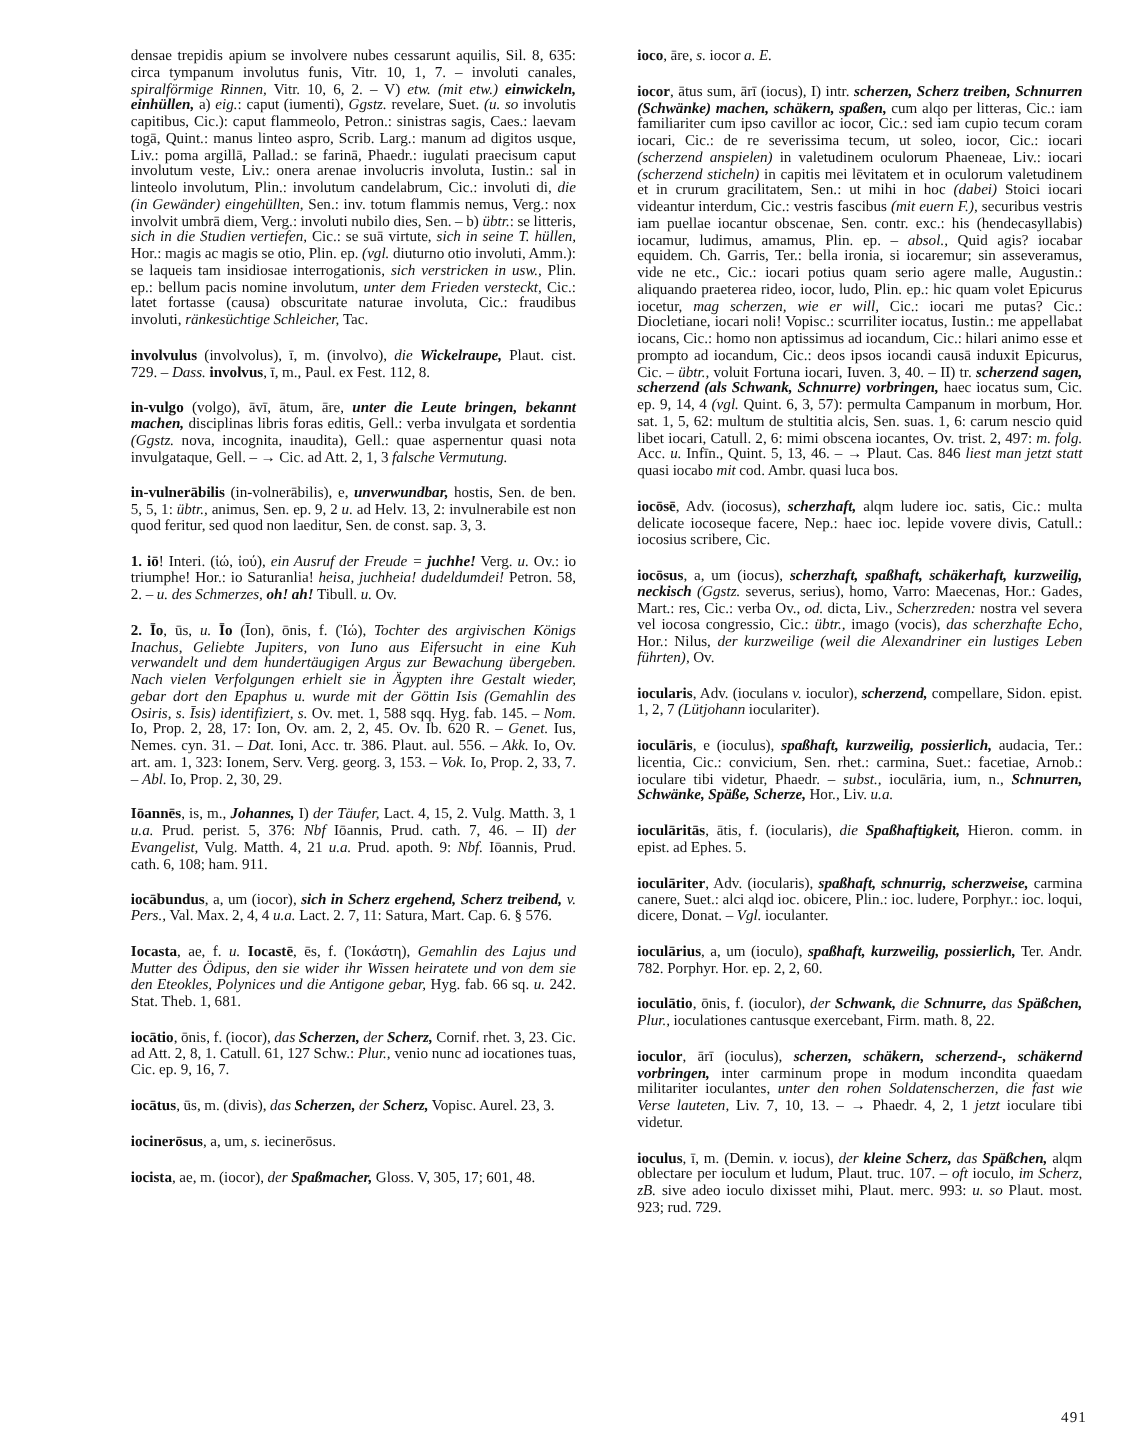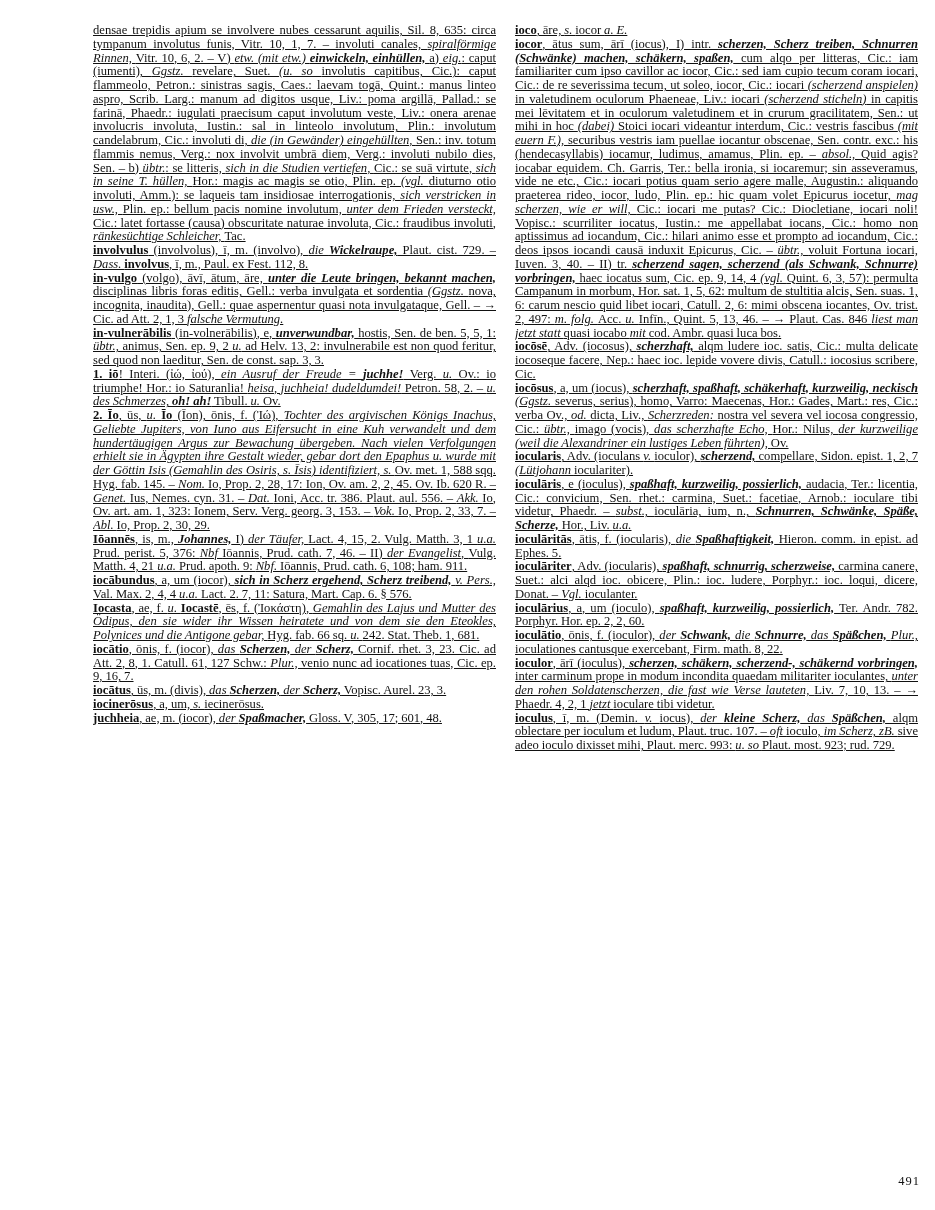--- a/index.html
+++ b/index.html
@@ -25,39 +25,38 @@
     display: flex;
     gap: 19px;
     overflow: hidden;
   }
   .column {
     width: 403px;
     height: 100%;
     overflow: hidden;
   }
   .entry {
-    margin: 0;
+    margin: 16px;
     padding: 0;
     font-size: 12.6px;
     line-height: 13.75px;
     text-align: justify;
     word-spacing: -0.2px;
-    text-decoration: underline;
   }
   .sn  { font-style: normal; font-weight: normal; }
   .si  { font-style: italic; font-weight: normal; }
   .sb  { font-style: normal; font-weight: bold; }
   .sbi { font-style: italic; font-weight: bold; }
   .page-number {
     position: absolute;
     top: 1174px;
     left: 870px;
     width: 50px;
     font-size: 12.5px;
-    text-align: right;
+    text-align: center;
     letter-spacing: 1px;
   }
 </style>
 </head>
 <body>
 
 <div class="page">
   <div class="columns">
     <div class="column">
         <p class="entry"><span class="sn">densae trepidis apium se involvere nubes cessarunt aquilis, Sil. 8, 635: circa tympanum involutus funis, Vitr. 10, 1, 7. – involuti canales, </span><span class="si">spiralförmige Rinnen, </span><span class="sn">Vitr. 10, 6, 2. – V) </span><span class="si">etw. (mit etw.) </span><span class="sbi">einwickeln, einhüllen, </span><span class="sn">a) </span><span class="si">eig.</span><span class="sn">: caput (iumenti), </span><span class="si">Ggstz. </span><span class="sn">revelare, Suet. </span><span class="si">(u. so </span><span class="sn">involutis capitibus, Cic.): caput flammeolo, Petron.: sinistras sagis, Caes.: laevam togā, Quint.: manus linteo aspro, Scrib. Larg.: manum ad digitos usque, Liv.: poma argillā, Pallad.: se farinā, Phaedr.: iugulati praecisum caput involutum veste, Liv.: onera arenae involucris involuta, Iustin.: sal in linteolo involutum, Plin.: involutum candelabrum, Cic.: involuti di, </span><span class="si">die (in Gewänder) eingehüllten, </span><span class="sn">Sen.: inv. totum flammis nemus, Verg.: nox involvit umbrā diem, Verg.: involuti nubilo dies, Sen. – b) </span><span class="si">übtr.</span><span class="sn">: se litteris, </span><span class="si">sich in die Studien vertiefen, </span><span class="sn">Cic.: se suā virtute, </span><span class="si">sich in seine T. hüllen, </span><span class="sn">Hor.: magis ac magis se otio, Plin. ep. </span><span class="si">(vgl. </span><span class="sn">diuturno otio involuti, Amm.): se laqueis tam insidiosae interrogationis, </span><span class="si">sich verstricken in usw., </span><span class="sn">Plin. ep.: bellum pacis nomine involutum, </span><span class="si">unter dem Frieden versteckt, </span><span class="sn">Cic.: latet fortasse (causa) obscuritate naturae involuta, Cic.: fraudibus involuti, </span><span class="si">ränkesüchtige Schleicher, </span><span class="sn">Tac.</span></p>
@@ -65,21 +64,21 @@
         <p class="entry"><span class="sb">in-vulgo</span><span class="sn"> (volgo), āvī, ātum, āre, </span><span class="sbi">unter die Leute bringen, bekannt machen,</span><span class="sn"> disciplinas libris foras editis, Gell.: verba invulgata et sordentia </span><span class="si">(Ggstz. </span><span class="sn">nova, incognita, inaudita), Gell.: quae aspernentur quasi nota invulgataque, Gell. – → Cic. ad Att. 2, 1, 3 </span><span class="si">falsche Vermutung.</span></p>
         <p class="entry"><span class="sb">in-vulnerābilis</span><span class="sn"> (in-volnerābilis), e, </span><span class="sbi">unverwundbar,</span><span class="sn"> hostis, Sen. de ben. 5, 5, 1: </span><span class="si">übtr.,</span><span class="sn"> animus, Sen. ep. 9, 2 </span><span class="si">u.</span><span class="sn"> ad Helv. 13, 2: invulnerabile est non quod feritur, sed quod non laeditur, Sen. de const. sap. 3, 3.</span></p>
         <p class="entry"><span class="sb">1. iō</span><span class="sn">! Interi. (ἰώ, ἰού), </span><span class="si">ein Ausruf der Freude = </span><span class="sbi">juchhe!</span><span class="sn"> Verg. </span><span class="si">u.</span><span class="sn"> Ov.: io triumphe! Hor.: io Saturanlia! </span><span class="si">heisa, juchheia! dudeldumdei!</span><span class="sn"> Petron. 58, 2. – </span><span class="si">u. des Schmerzes, </span><span class="sbi">oh! ah!</span><span class="sn"> Tibull. </span><span class="si">u.</span><span class="sn"> Ov.</span></p>
         <p class="entry"><span class="sb">2. Īo</span><span class="sn">, ūs, </span><span class="si">u. </span><span class="sb">Īo</span><span class="sn"> (Īon), ōnis, f. (Ἰώ), </span><span class="si">Tochter des argivischen Königs Inachus, Geliebte Jupiters, von Iuno aus Eifersucht in eine Kuh verwandelt und dem hundertäugigen Argus zur Bewachung übergeben. Nach vielen Verfolgungen erhielt sie in Ägypten ihre Gestalt wieder, gebar dort den Epaphus u. wurde mit der Göttin Isis (Gemahlin des Osiris, s. Īsis) identifiziert, s. </span><span class="sn">Ov. met. 1, 588 sqq. Hyg. fab. 145. – </span><span class="si">Nom. </span><span class="sn">Io, Prop. 2, 28, 17: Ion, Ov. am. 2, 2, 45. Ov. Ib. 620 R. – </span><span class="si">Genet. </span><span class="sn">Ius, Nemes. cyn. 31. – </span><span class="si">Dat. </span><span class="sn">Ioni, Acc. tr. 386. Plaut. aul. 556. – </span><span class="si">Akk. </span><span class="sn">Io, Ov. art. am. 1, 323: Ionem, Serv. Verg. georg. 3, 153. – </span><span class="si">Vok. </span><span class="sn">Io, Prop. 2, 33, 7. – </span><span class="si">Abl. </span><span class="sn">Io, Prop. 2, 30, 29.</span></p>
         <p class="entry"><span class="sb">Iōannēs</span><span class="sn">, is, m., </span><span class="sbi">Johannes,</span><span class="sn"> I) </span><span class="si">der Täufer, </span><span class="sn">Lact. 4, 15, 2. Vulg. Matth. 3, 1 </span><span class="si">u.a. </span><span class="sn">Prud. perist. 5, 376: </span><span class="si">Nbf </span><span class="sn">Iōannis, Prud. cath. 7, 46. – II) </span><span class="si">der Evangelist, </span><span class="sn">Vulg. Matth. 4, 21 </span><span class="si">u.a. </span><span class="sn">Prud. apoth. 9: </span><span class="si">Nbf. </span><span class="sn">Iōannis, Prud. cath. 6, 108; ham. 911.</span></p>
         <p class="entry"><span class="sb">iocābundus</span><span class="sn">, a, um (iocor), </span><span class="sbi">sich in Scherz ergehend, Scherz treibend,</span><span class="sn"> </span><span class="si">v. Pers., </span><span class="sn">Val. Max. 2, 4, 4 </span><span class="si">u.a. </span><span class="sn">Lact. 2. 7, 11: Satura, Mart. Cap. 6. § 576.</span></p>
         <p class="entry"><span class="sb">Iocasta</span><span class="sn">, ae, f. </span><span class="si">u. </span><span class="sb">Iocastē</span><span class="sn">, ēs, f. (Ἰοκάστη), </span><span class="si">Gemahlin des Lajus und Mutter des Ödipus, den sie wider ihr Wissen heiratete und von dem sie den Eteokles, Polynices und die Antigone gebar, </span><span class="sn">Hyg. fab. 66 sq. </span><span class="si">u. </span><span class="sn">242. Stat. Theb. 1, 681.</span></p>
         <p class="entry"><span class="sb">iocātio</span><span class="sn">, ōnis, f. (iocor), </span><span class="si">das </span><span class="sbi">Scherzen,</span><span class="si"> der </span><span class="sbi">Scherz,</span><span class="sn"> Cornif. rhet. 3, 23. Cic. ad Att. 2, 8, 1. Catull. 61, 127 Schw.: </span><span class="si">Plur., </span><span class="sn">venio nunc ad iocationes tuas, Cic. ep. 9, 16, 7.</span></p>
         <p class="entry"><span class="sb">iocātus</span><span class="sn">, ūs, m. (divis), </span><span class="si">das </span><span class="sbi">Scherzen,</span><span class="si"> der </span><span class="sbi">Scherz,</span><span class="sn"> Vopisc. Aurel. 23, 3.</span></p>
         <p class="entry"><span class="sb">iocinerōsus</span><span class="sn">, a, um, </span><span class="si">s. </span><span class="sn">iecinerōsus.</span></p>
-        <p class="entry"><span class="sb">juchheia</span><span class="sn">, ae, m. (iocor), </span><span class="si">der </span><span class="sbi">Spaßmacher,</span><span class="sn"> Gloss. V, 305, 17; 601, 48.</span></p>
+        <p class="entry"><span class="sb">iocista</span><span class="sn">, ae, m. (iocor), </span><span class="si">der </span><span class="sbi">Spaßmacher,</span><span class="sn"> Gloss. V, 305, 17; 601, 48.</span></p>
       </div>
     <div class="column">
         <p class="entry"><span class="sb">ioco</span><span class="sn">, āre, </span><span class="si">s. </span><span class="sn">iocor </span><span class="si">a. E.</span></p>
         <p class="entry"><span class="sb">iocor</span><span class="sn">, ātus sum, ārī (iocus), I) intr. </span><span class="sbi">scherzen, Scherz treiben, Schnurren (Schwänke) machen, schäkern, spaßen,</span><span class="sn"> cum alqo per litteras, Cic.: iam familiariter cum ipso cavillor ac iocor, Cic.: sed iam cupio tecum coram iocari, Cic.: de re severissima tecum, ut soleo, iocor, Cic.: iocari </span><span class="si">(scherzend anspielen)</span><span class="sn"> in valetudinem oculorum Phaeneae, Liv.: iocari </span><span class="si">(scherzend sticheln)</span><span class="sn"> in capitis mei lēvitatem et in oculorum valetudinem et in crurum gracilitatem, Sen.: ut mihi in hoc </span><span class="si">(dabei)</span><span class="sn"> Stoici iocari videantur interdum, Cic.: vestris fascibus </span><span class="si">(mit euern F.), </span><span class="sn">securibus vestris iam puellae iocantur obscenae, Sen. contr. exc.: his (hendecasyllabis) iocamur, ludimus, amamus, Plin. ep. – </span><span class="si">absol., </span><span class="sn">Quid agis? iocabar equidem. Ch. Garris, Ter.: bella ironia, si iocaremur; sin asseveramus, vide ne etc., Cic.: iocari potius quam serio agere malle, Augustin.: aliquando praeterea rideo, iocor, ludo, Plin. ep.: hic quam volet Epicurus iocetur, </span><span class="si">mag scherzen, wie er will, </span><span class="sn">Cic.: iocari me putas? Cic.: Diocletiane, iocari noli! Vopisc.: scurriliter iocatus, Iustin.: me appellabat iocans, Cic.: homo non aptissimus ad iocandum, Cic.: hilari animo esse et prompto ad iocandum, Cic.: deos ipsos iocandi causā induxit Epicurus, Cic. – </span><span class="si">übtr., </span><span class="sn">voluit Fortuna iocari, Iuven. 3, 40. – II) tr. </span><span class="sbi">scherzend sagen, scherzend (als Schwank, Schnurre) vorbringen,</span><span class="sn">  haec iocatus sum, Cic. ep. 9, 14, 4 </span><span class="si">(vgl. </span><span class="sn">Quint. 6, 3, 57): permulta Campanum in morbum, Hor. sat. 1, 5, 62: multum de stultitia alcis, Sen. suas. 1, 6: carum nescio quid libet iocari, Catull. 2, 6: mimi obscena iocantes, Ov. trist. 2, 497: </span><span class="si">m. folg. </span><span class="sn">Acc. </span><span class="si">u. </span><span class="sn">Infīn., Quint. 5, 13, 46. – → Plaut. Cas. 846 </span><span class="si">liest man jetzt statt </span><span class="sn">quasi iocabo </span><span class="si">mit </span><span class="sn">cod. Ambr. quasi luca bos.</span></p>
         <p class="entry"><span class="sb">iocōsē</span><span class="sn">, Adv. (iocosus), </span><span class="sbi">scherzhaft,</span><span class="sn"> alqm ludere ioc. satis, Cic.: multa delicate iocoseque facere, Nep.: haec ioc. lepide vovere divis, Catull.: iocosius scribere, Cic.</span></p>
         <p class="entry"><span class="sb">iocōsus</span><span class="sn">, a, um (iocus), </span><span class="sbi">scherzhaft, spaßhaft, schäkerhaft, kurzweilig, neckisch </span><span class="si">(Ggstz. </span><span class="sn">severus, serius), homo, Varro: Maecenas, Hor.: Gades, Mart.: res, Cic.: verba Ov., </span><span class="si">od. </span><span class="sn">dicta, Liv., </span><span class="si">Scherzreden: </span><span class="sn">nostra vel severa vel iocosa congressio, Cic.: </span><span class="si">übtr., </span><span class="sn">imago (vocis), </span><span class="si">das scherzhafte Echo, </span><span class="sn">Hor.: Nilus, </span><span class="si">der kurzweilige (weil die Alexandriner ein lustiges Leben führten), </span><span class="sn">Ov.</span></p>
         <p class="entry"><span class="sb">iocularis</span><span class="sn">, Adv. (ioculans </span><span class="si">v. </span><span class="sn">ioculor), </span><span class="sbi">scherzend,</span><span class="sn"> compellare, Sidon. epist. 1, 2, 7 </span><span class="si">(Lütjohann </span><span class="sn">ioculariter).</span></p>
         <p class="entry"><span class="sb">ioculāris</span><span class="sn">, e (ioculus), </span><span class="sbi">spaßhaft, kurzweilig, possierlich,</span><span class="sn"> audacia, Ter.: licentia, Cic.: convicium, Sen. rhet.: carmina, Suet.: facetiae, Arnob.: ioculare tibi videtur, Phaedr. – </span><span class="si">subst., </span><span class="sn">ioculāria, ium, n., </span><span class="sbi">Schnurren, Schwänke, Späße, Scherze,</span><span class="sn"> Hor., Liv. </span><span class="si">u.a.</span></p>
         <p class="entry"><span class="sb">ioculāritās</span><span class="sn">, ātis, f. (iocularis), </span><span class="si">die </span><span class="sbi">Spaßhaftigkeit,</span><span class="sn"> Hieron. comm. in epist. ad Ephes. 5.</span></p>
         <p class="entry"><span class="sb">ioculāriter</span><span class="sn">, Adv. (iocularis), </span><span class="sbi">spaßhaft, schnurrig, scherzweise,</span><span class="sn"> carmina canere, Suet.: alci alqd ioc. obicere, Plin.: ioc. ludere, Porphyr.: ioc. loqui, dicere, Donat. – </span><span class="si">Vgl. </span><span class="sn">ioculanter.</span></p>

